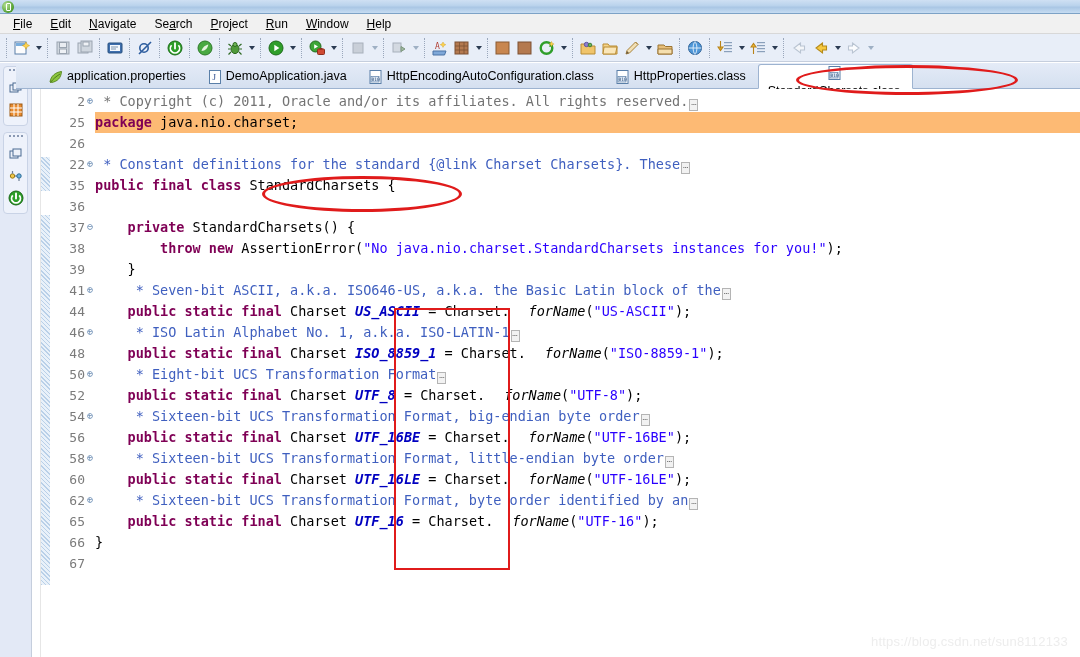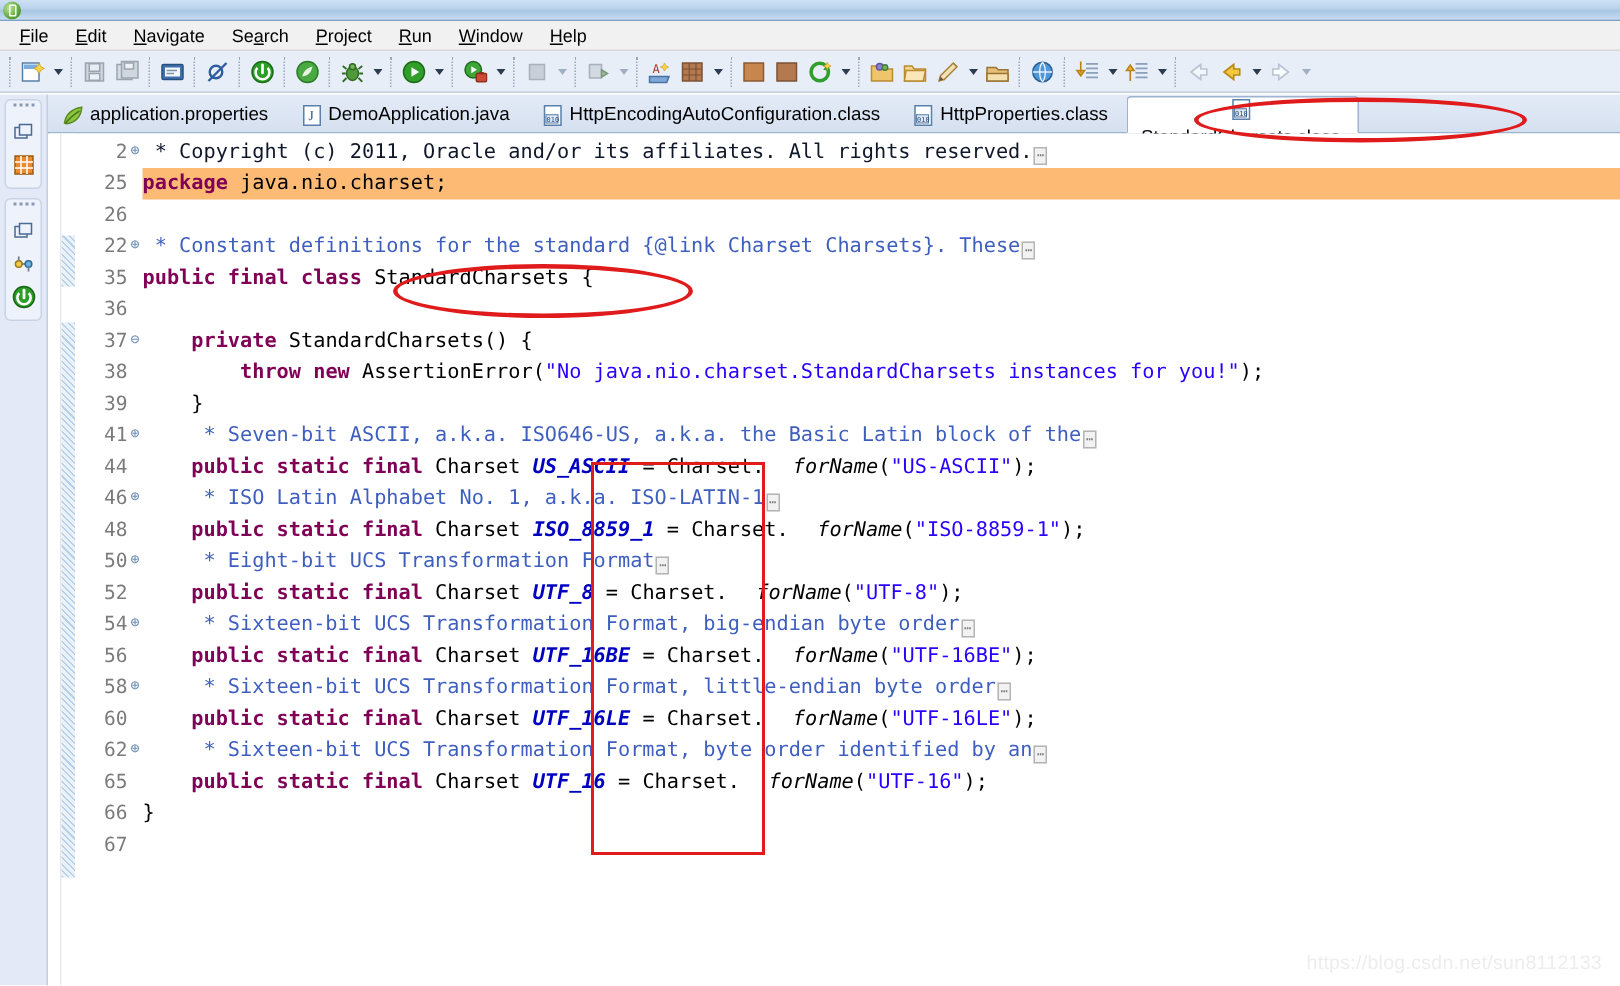--- a/index.html
+++ b/index.html
@@ -111,24 +111,24 @@
   }
   .persp-ico {
     width: 18px; height: 18px;
     margin: 2px 0;
     display: flex; align-items: center; justify-content: center;
     cursor: default;
   }
 
   
   .tabbar {
-    position: absolute; left: 32px; right: 0; top: 63px; height: 26px;
+    position: absolute; left: 16px; right: 0; top: 63px; height: 26px;
     background: linear-gradient(to bottom, #e4ebf7, #d5e0f0);
     border-bottom: 1px solid #9db3d0;
-    display: flex; align-items: flex-end;
+    display: flex; align-items: flex-end; padding-left: 23px;
   }
   .etab {
     height: 24px;
     display: flex; align-items: center;
     padding: 0 12px 0 9px;
     font-size: 12.5px; color: #000;
     white-space: nowrap;
     cursor: default;
     gap: 5px;
   }
@@ -183,21 +183,21 @@
     position: absolute; left: 62px; top: 0; right: 0; bottom: 0;
     font-family: "DejaVu Sans Mono", monospace;
     font-size: 13.5px;
     padding-top: 2px;
     white-space: pre;
   }
   .cl { height: 21px; line-height: 21px; white-space: pre; }
   .cl.hl { background: #fdba74; }
 
   .k  { color: #7f0055; font-weight: bold; }   
-  .cm { color: #0f172a; }                       
+  .cm { color: #737373; }                       
   .cmj{ color: #3f5fbf; }                       
   .st { color: #2a00ff; }                       
   .fld{ color: #0000c0; font-weight: bold; font-style: italic; } 
   .mth{ color: #000000; font-style: italic; padding-left: 19px; }   
   .pl { color: #000000; }
   .folded {
     display: inline-block;
     width: 9px; height: 12px;
     border: 1px solid #b4b4b4;
     background: #f2f2f2;

